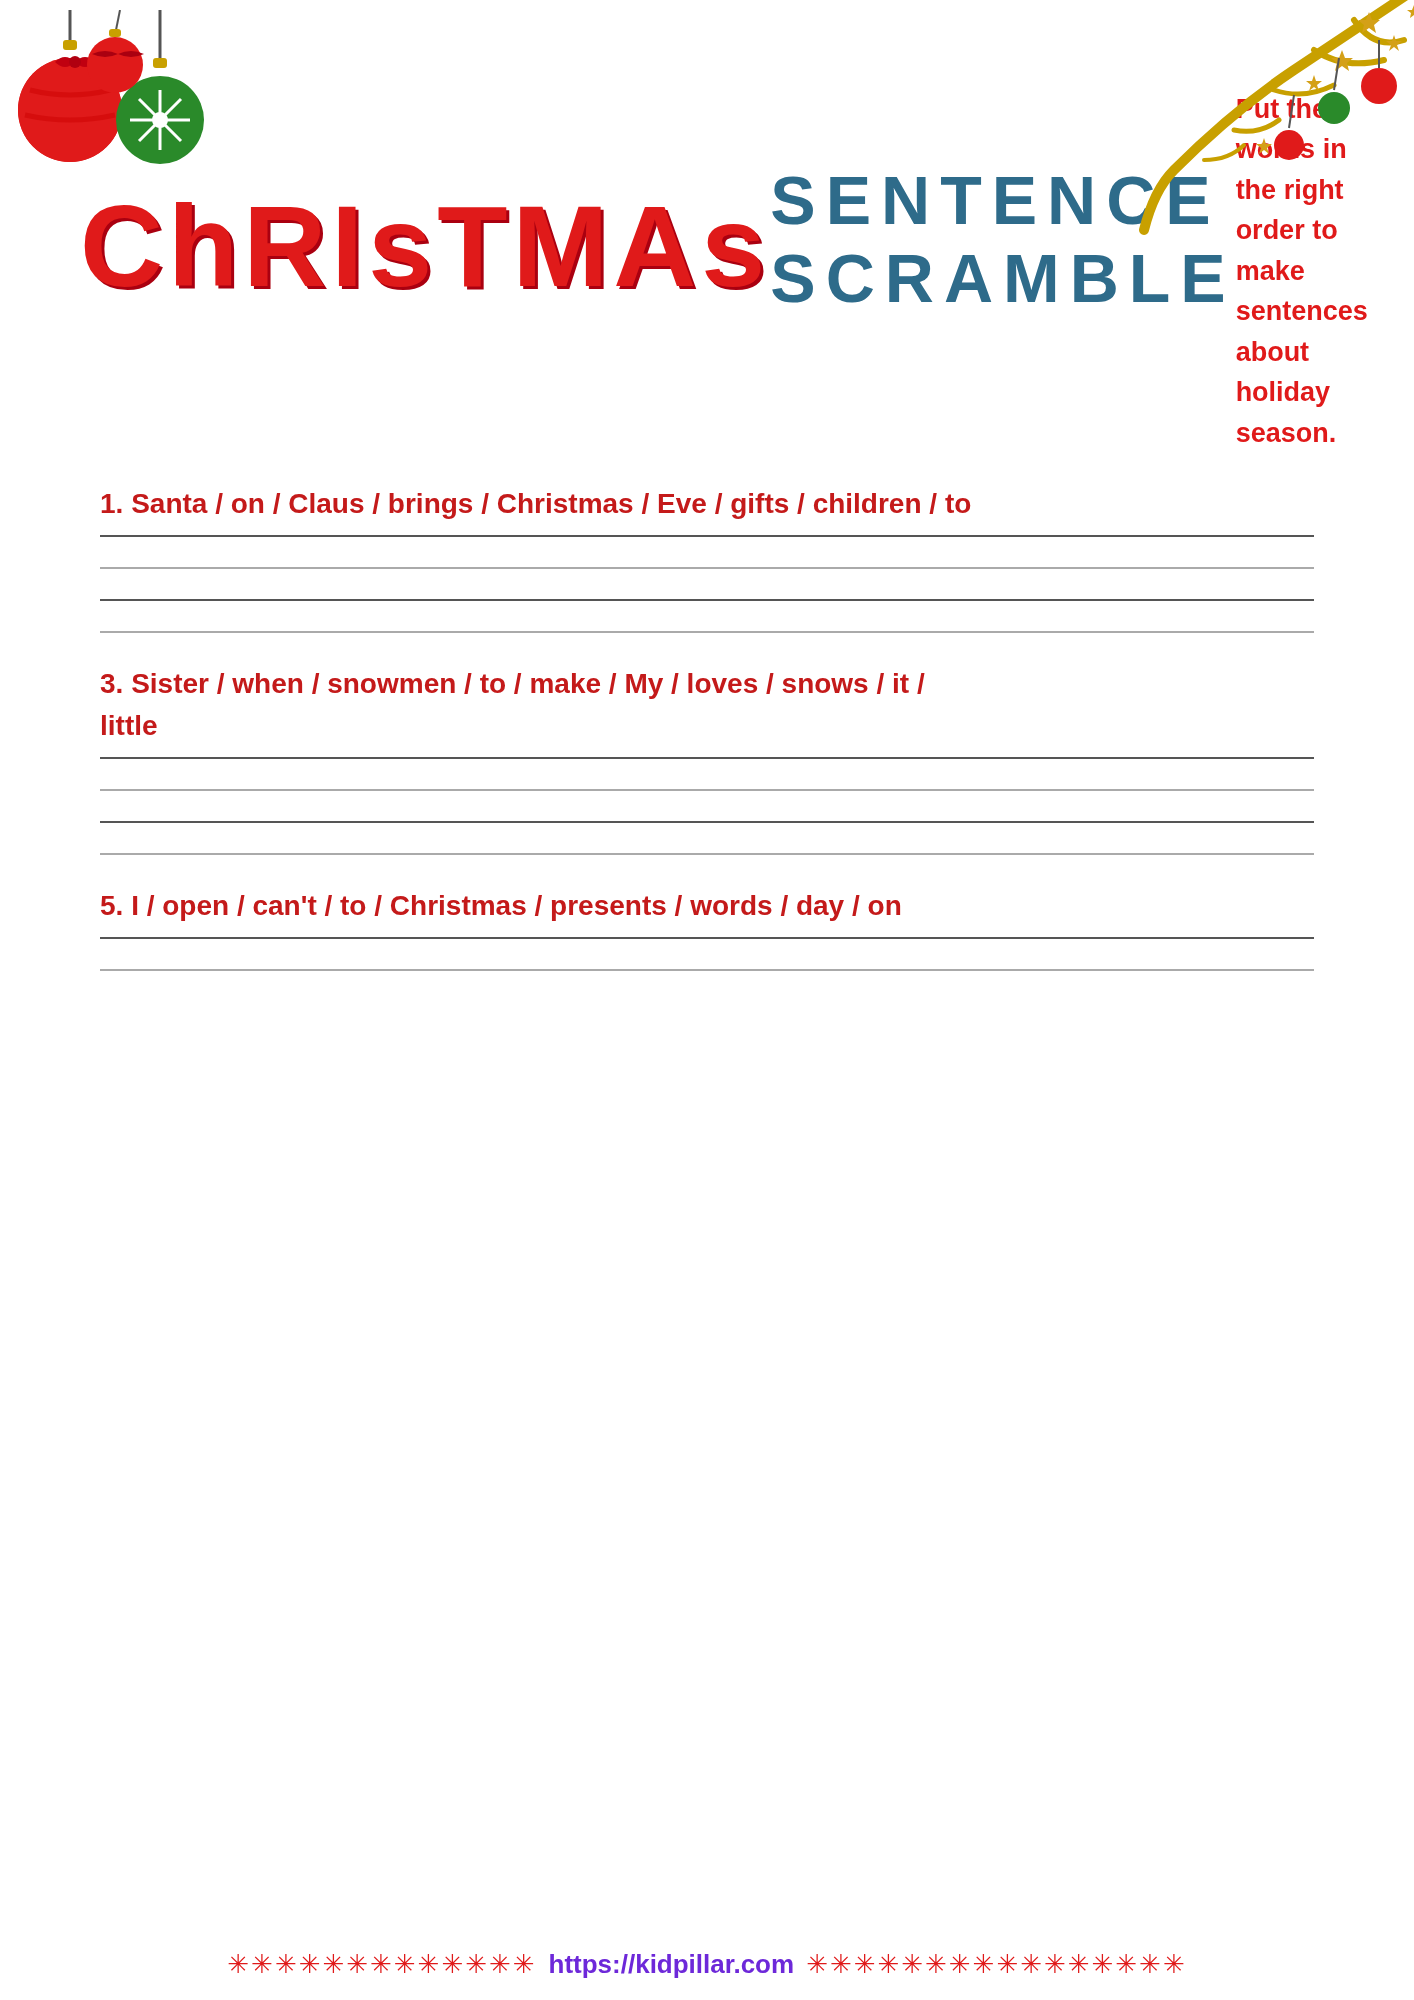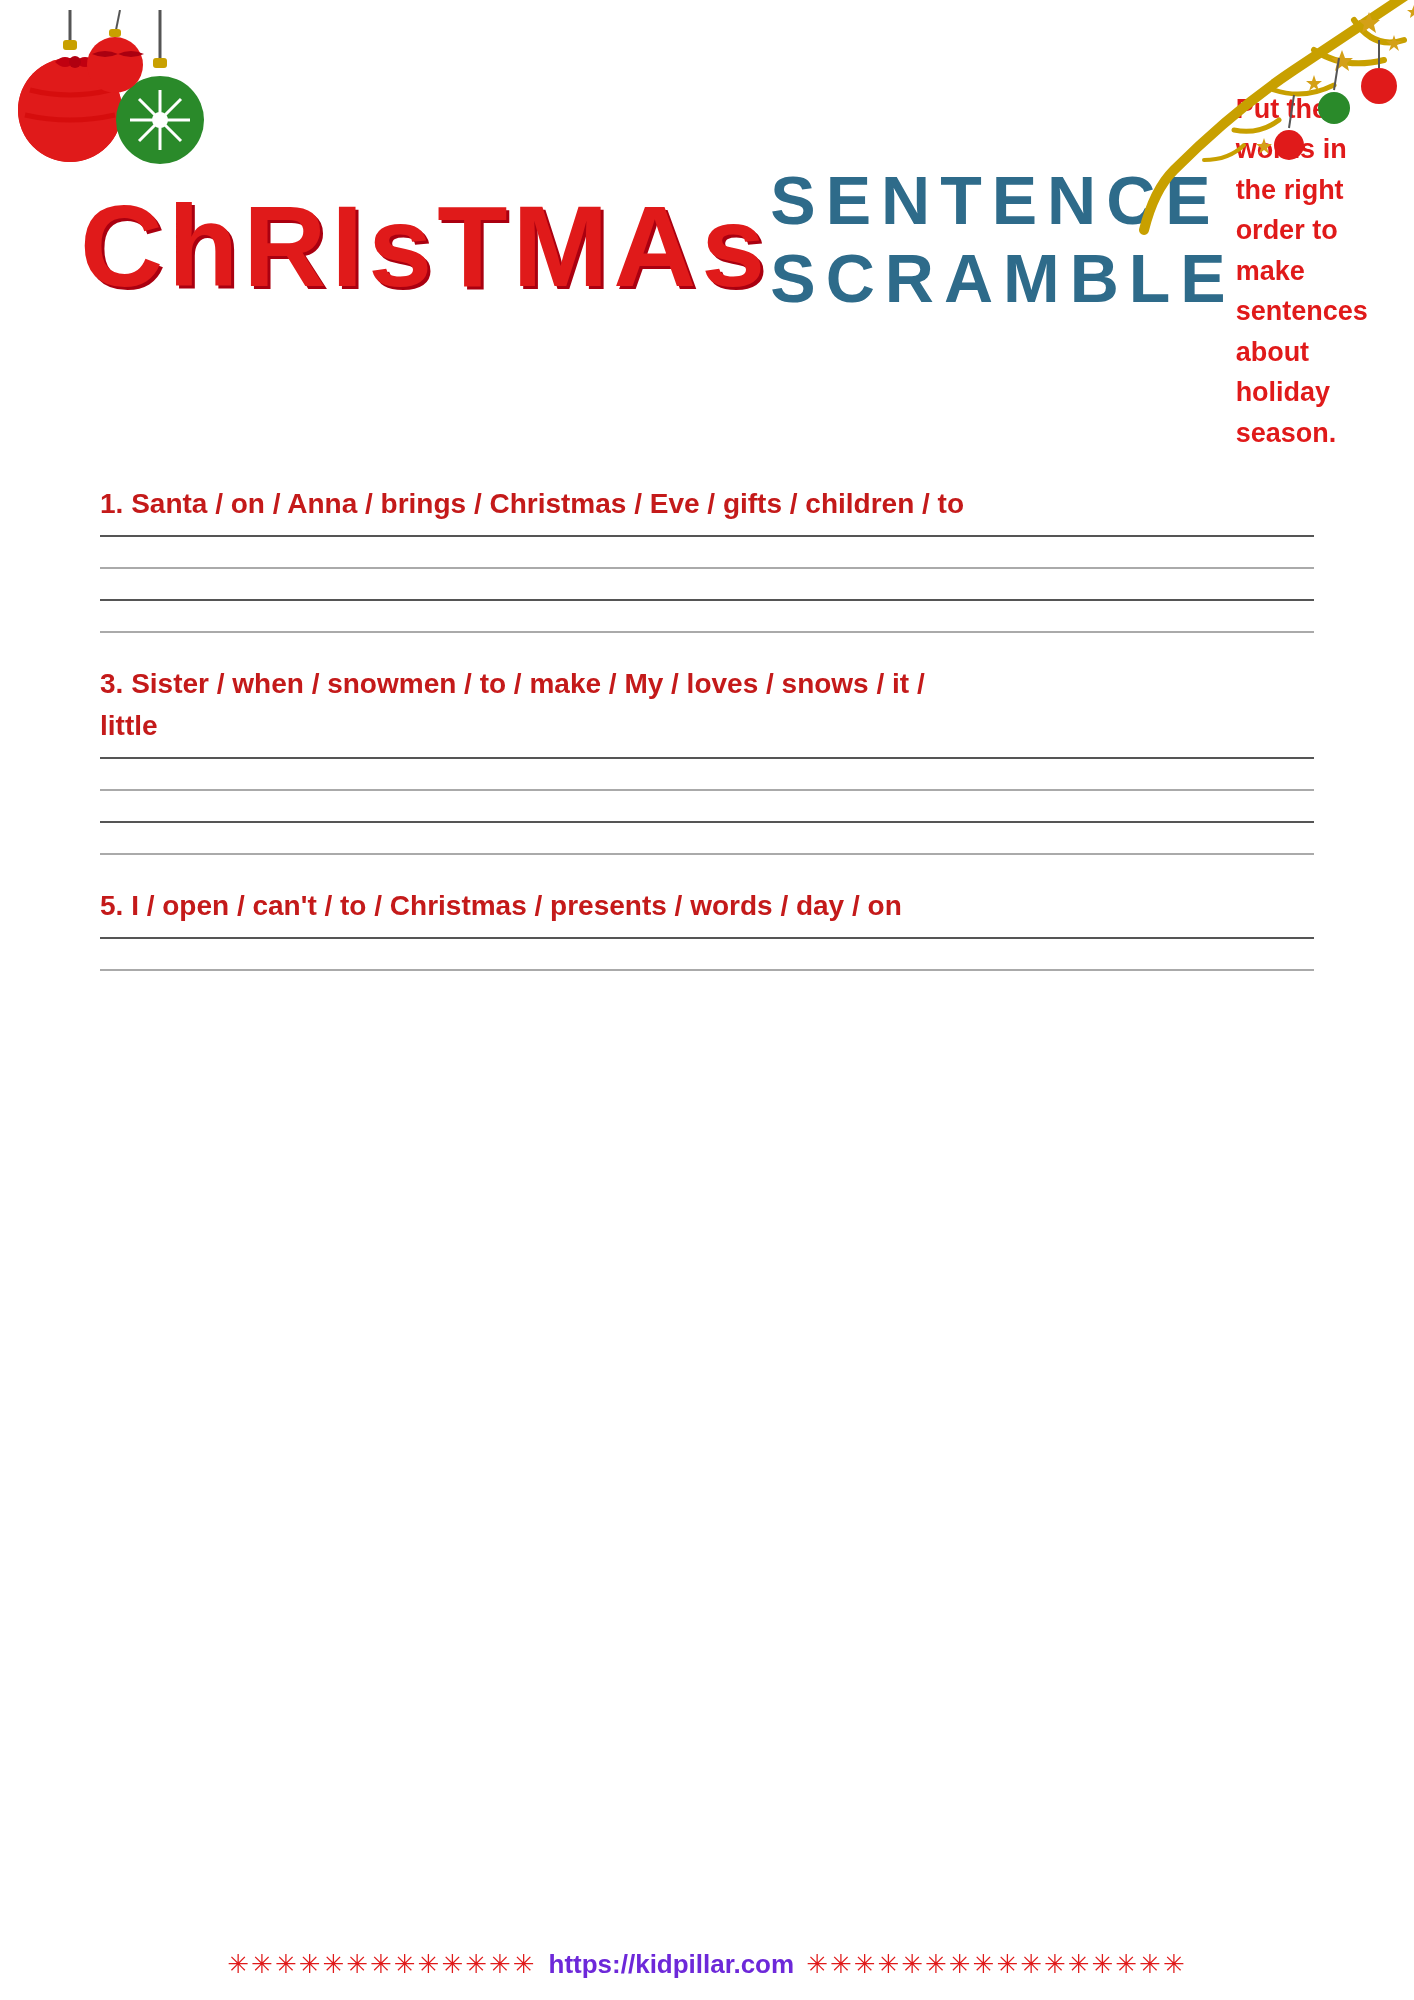--- a/index.html
+++ b/index.html
@@ -191,21 +191,21 @@
       <span>Put the words in the right order to make sentences about
 holiday season.</span>
     </div>
   </div>
 
   <div class="content">
 
     <div class="question">
       <div class="question-text">
         <span>1.</span>
-        <span style="white-space:pre-line;">Santa / on / Anna / brings / Christmas / Eve / gifts / children / to</span>
+        <span style="white-space:pre-line;">Santa / on / Claus / brings / Christmas / Eve / gifts / children / to</span>
       </div>
       <div class="answer-line"></div>
       <div class="answer-line-2"></div>
     </div>
 
     <div class="question">
       <div class="answer-line"></div>
       <div class="answer-line-2"></div>
     </div>
 

